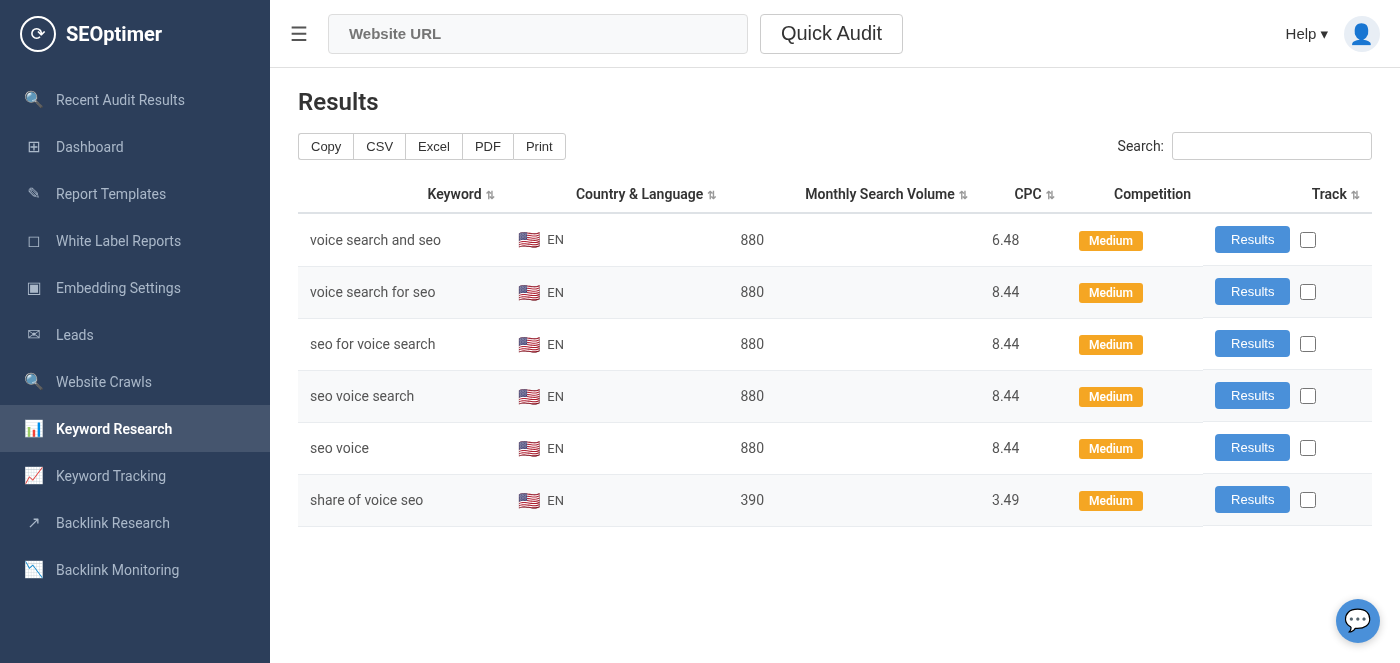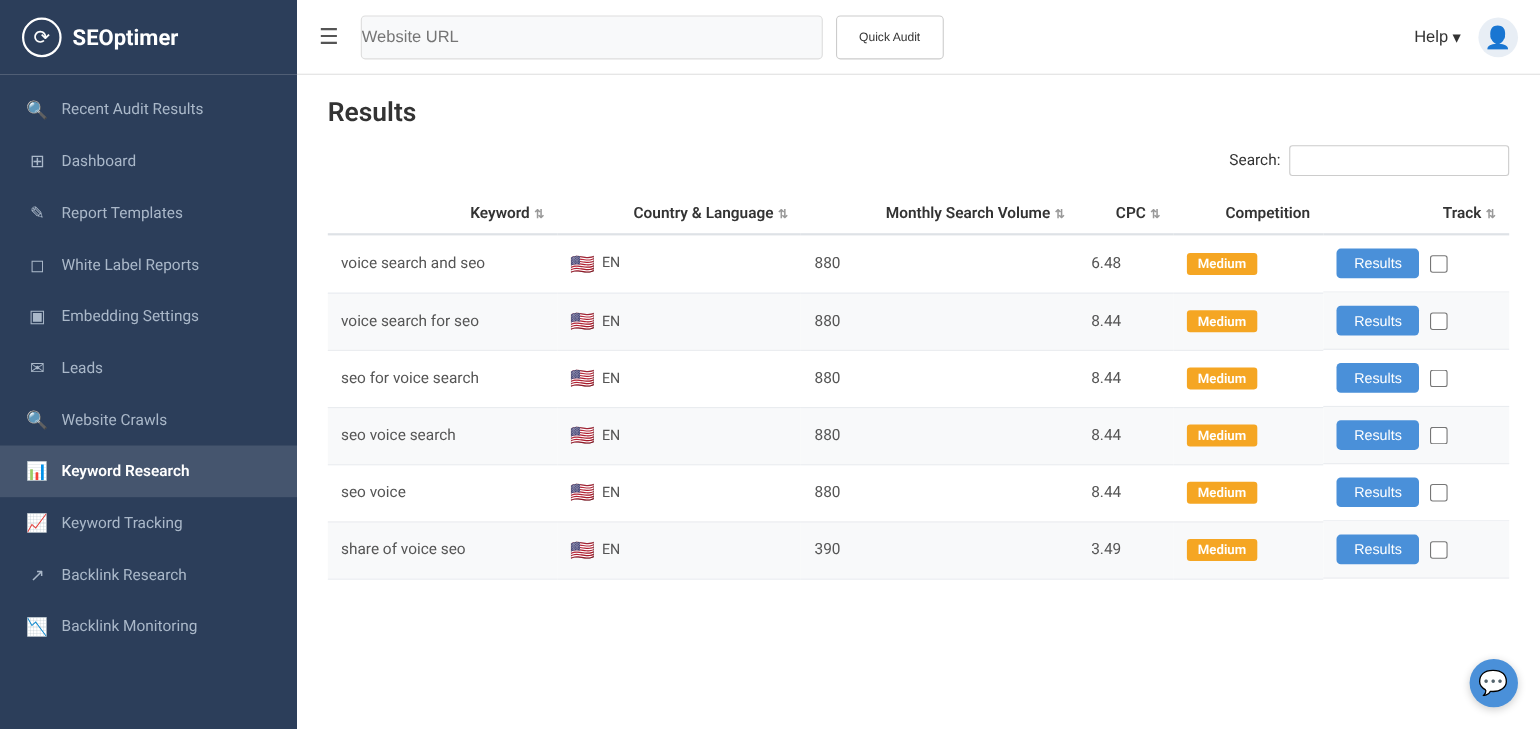--- a/index.html
+++ b/index.html
@@ -38,32 +38,33 @@
     .logo-text { color: #fff; font-size: 20px; font-weight: 700; }
     .hamburger-btn {
       background: none; border: none; cursor: pointer;
       font-size: 20px; color: #555; padding: 8px;
     }
     .url-input {
       flex: 1; max-width: 420px;
       height: 40px;
       border: 1px solid #ddd;
       border-radius: 4px;
-      padding: 0 0;
+      padding: 0 20px;
       font-size: 15px;
       color: #999;
       background: #f8f9fa;
+      font-weight: bold;
     }
     .quick-audit-btn {
       height: 40px;
       padding: 0 20px;
       background: #fff;
       border: 1px solid #ccc;
       border-radius: 4px;
-      font-size: 11px;
+      font-size: 20px;
       cursor: pointer;
       color: #333;
     }
     .topbar-right {
       margin-left: auto;
       display: flex;
       align-items: center;
       gap: 16px;
     }
     .help-btn {
@@ -313,20 +314,21 @@
       <div class="sidebar-item">
         <span class="icon">📉</span>
         <span>Backlink Monitoring</span>
       </div>
     </nav>
 
   <main class="main">
     <h1 class="results-title">Results</h1>
 
     <div class="table-toolbar">
+      <div id="export-btns"><button class="export-btn">Copy</button><button class="export-btn">CSV</button><button class="export-btn">Excel</button><button class="export-btn">PDF</button><button class="export-btn">Print</button></div>
       <div class="search-area">
         <span class="search-label">Search:</span>
         <input class="search-input" type="text" style="">
       </div>
     </div>
 
     <table class="results-table">
       <thead id="table-head">
           <tr>
             <th>Keyword<span class="sort-icon">⇅</span></th>

